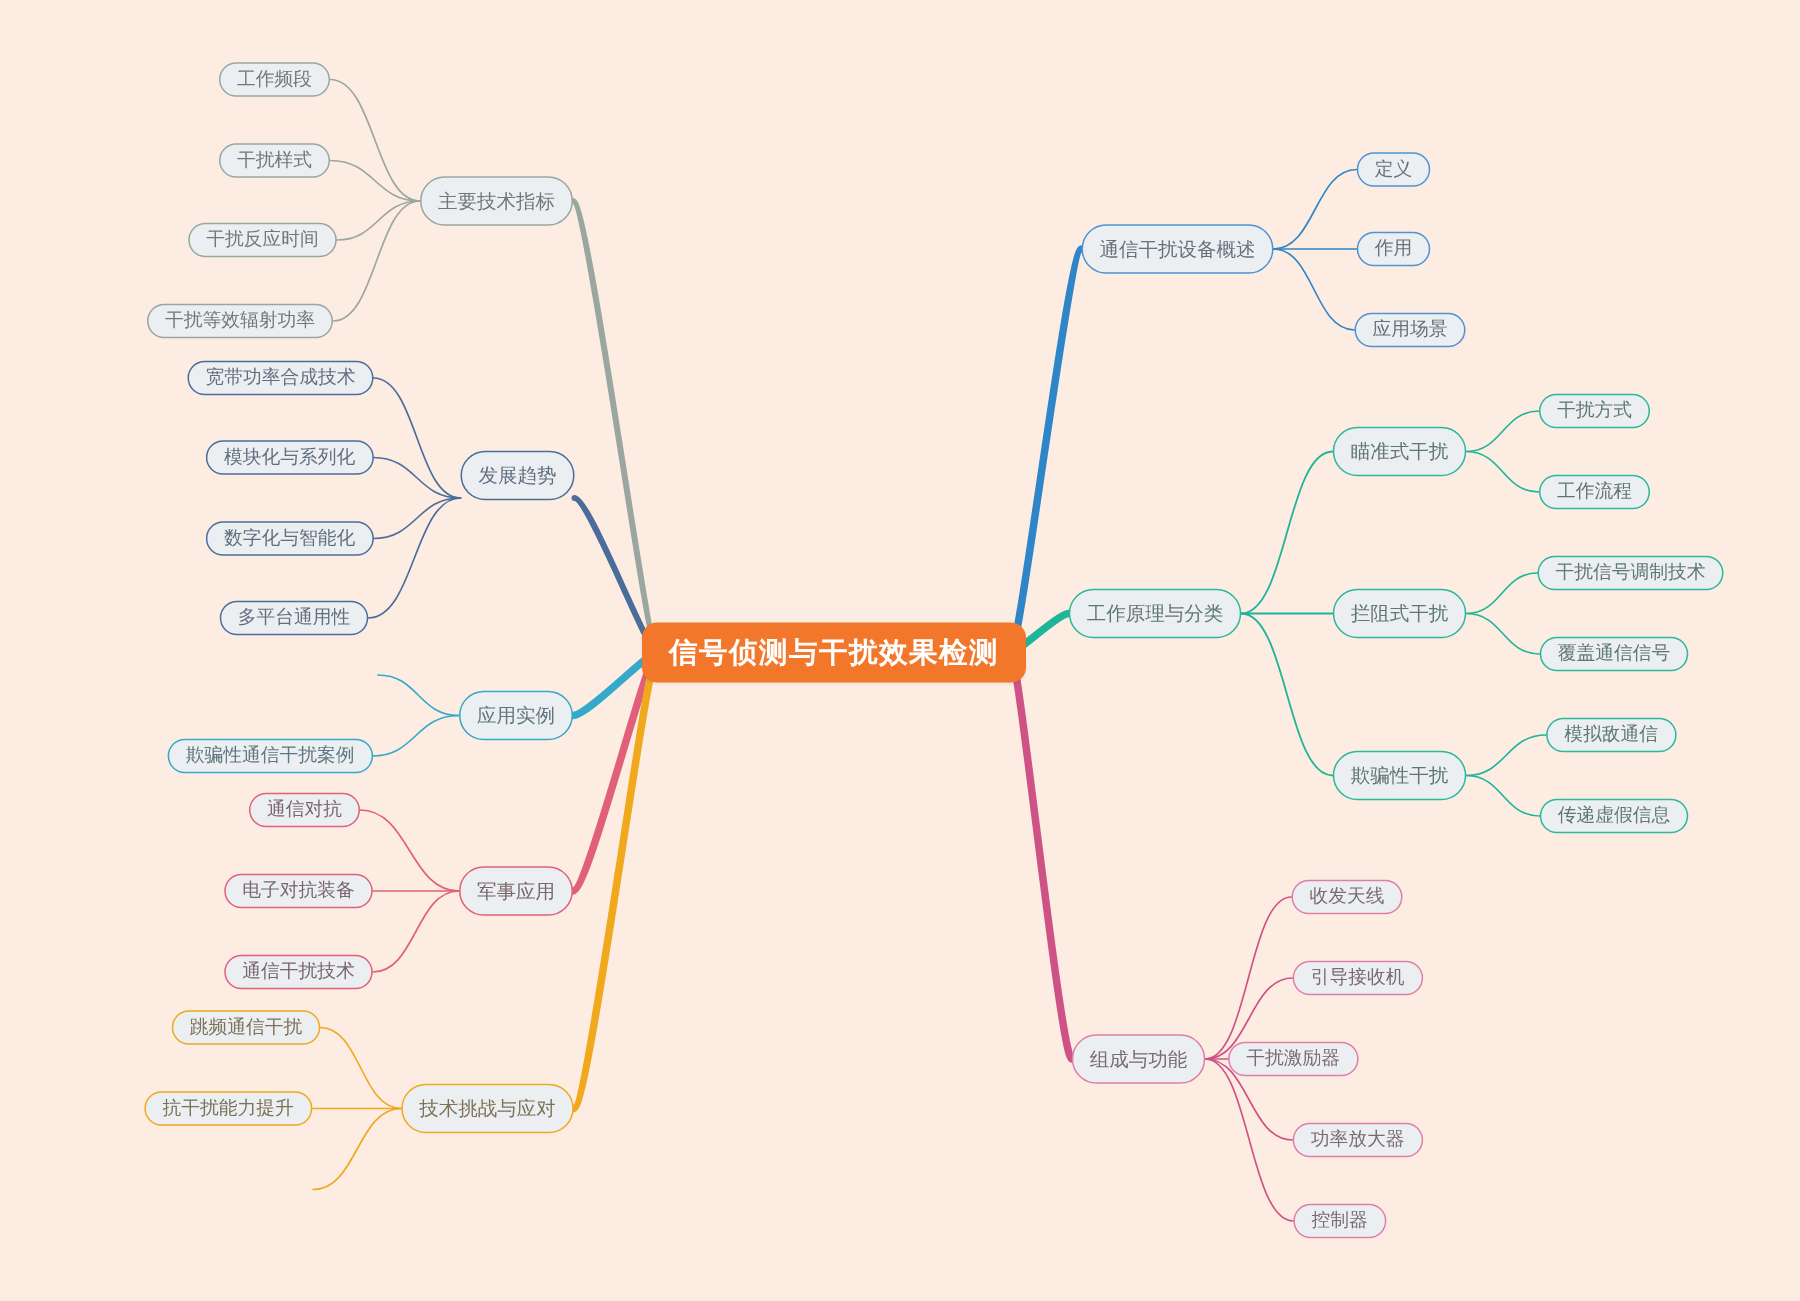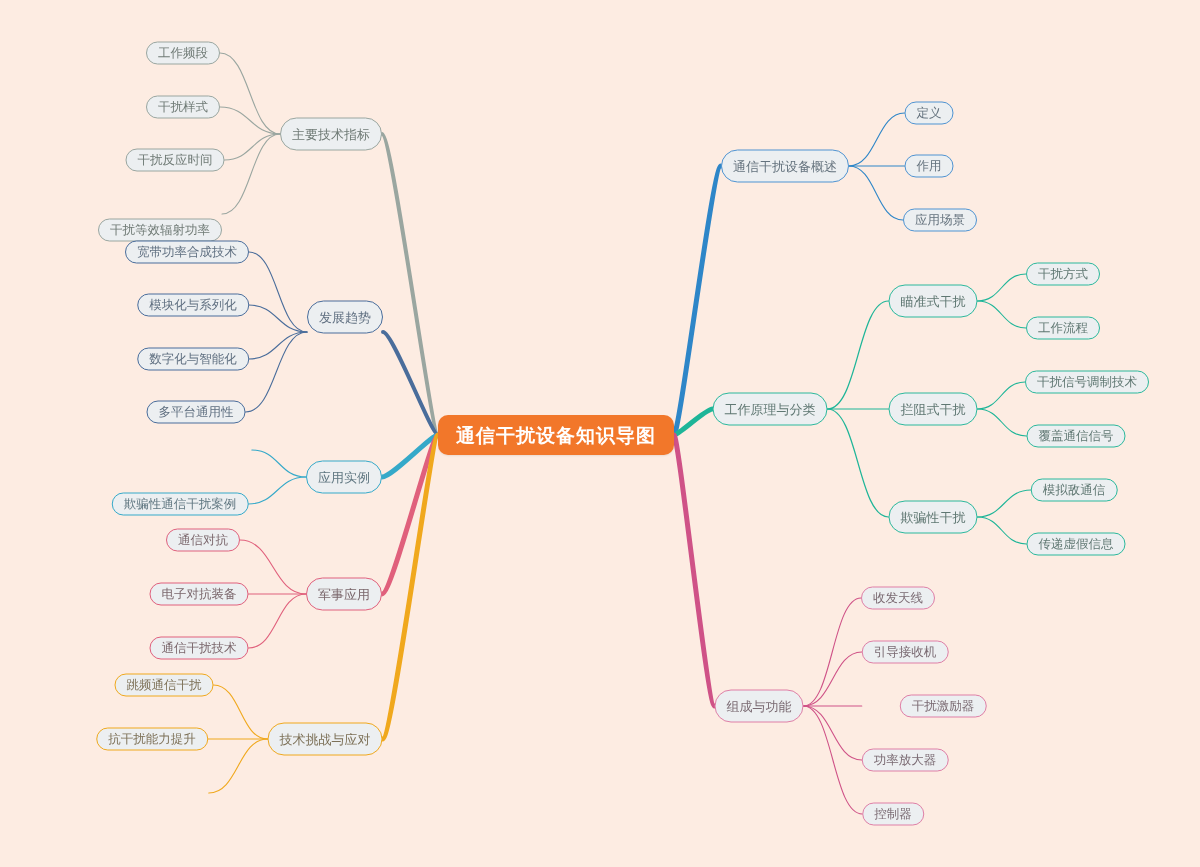--- a/index.html
+++ b/index.html
@@ -92,26 +92,26 @@
       <path d="M827.5,409 C858,409 858,517 888.5,517" fill="none" stroke="#1eb598" stroke-width="1.2" stroke-linecap="round"></path>
       <path d="M977.5,517 C1004.125,517 1004.125,490 1030.75,490" fill="none" stroke="#1eb598" stroke-width="1.1" stroke-linecap="round"></path>
       <path d="M977.5,517 C1002,517 1002,544 1026.5,544" fill="none" stroke="#1eb598" stroke-width="1.1" stroke-linecap="round"></path>
       <path d="M674,435 C678.86,435 707.21,706 714.5,706" fill="none" stroke="#cf5287" stroke-width="5" stroke-linecap="round"></path>
       <path d="M803.5,706 C832.25,706 832.25,598 861,598" fill="none" stroke="#cf5287" stroke-width="1.1" stroke-linecap="round"></path>
       <path d="M803.5,706 C832.625,706 832.625,652 861.75,652" fill="none" stroke="#cf5287" stroke-width="1.1" stroke-linecap="round"></path>
       <path d="M803.5,706 C832.625,706 832.625,706 861.75,706" fill="none" stroke="#cf5287" stroke-width="1.1" stroke-linecap="round"></path>
       <path d="M803.5,706 C832.625,706 832.625,760 861.75,760" fill="none" stroke="#cf5287" stroke-width="1.1" stroke-linecap="round"></path>
       <path d="M803.5,706 C832.875,706 832.875,814 862.25,814" fill="none" stroke="#cf5287" stroke-width="1.1" stroke-linecap="round"></path>
     </svg>
-<div class="node root" style="left: 556px; top: 435px; background: rgb(242, 119, 42);">通信干扰设备知识导图</div>
+<div class="node root" style="left: 556px; top: 435px; background: rgb(242, 119, 42);">信号侦测与干扰效果检测</div>
     <div class="node c-gray" style="left: 331px; top: 134px;">主要技术指标</div>
     <div class="node c-gray leaf" style="left: 183px; top: 53px;">工作频段</div>
     <div class="node c-gray leaf" style="left: 183px; top: 107px;">干扰样式</div>
     <div class="node c-gray leaf" style="left: 175px; top: 160px;">干扰反应时间</div>
-    <div class="node c-gray leaf" style="left: 160px; top: 230px; text-align: right;">干扰等效辐射功率</div>
+    <div class="node c-gray leaf" style="left: 160px; top: 214px; text-align: right;">干扰等效辐射功率</div>
     <div class="node c-navy" style="left: 345px; top: 317px;">发展趋势</div>
     <div class="node c-navy leaf" style="left: 187px; top: 252px;">宽带功率合成技术</div>
     <div class="node c-navy leaf" style="left: 193px; top: 305px;">模块化与系列化</div>
     <div class="node c-navy leaf" style="left: 193px; top: 359px;">数字化与智能化</div>
     <div class="node c-navy leaf" style="left: 196px; top: 412px;">多平台通用性</div>
     <div class="node c-cyan" style="left: 344px; top: 477px;">应用实例</div>
     <div class="node c-cyan leaf" style="left: 180px; top: 504px;">欺骗性通信干扰案例</div>
     <div class="node c-crimson" style="left: 344px; top: 594px;">军事应用</div>
     <div class="node c-crimson leaf" style="left: 203px; top: 540px;">通信对抗</div>
     <div class="node c-crimson leaf" style="left: 199px; top: 594px;">电子对抗装备</div>
@@ -129,16 +129,16 @@
     <div class="node c-teal leaf" style="left: 1063px; top: 328px;">工作流程</div>
     <div class="node c-teal" style="left: 933px; top: 409px;">拦阻式干扰</div>
     <div class="node c-teal leaf" style="left: 1087px; top: 382px;">干扰信号调制技术</div>
     <div class="node c-teal leaf" style="left: 1076px; top: 436px;">覆盖通信信号</div>
     <div class="node c-teal" style="left: 933px; top: 517px;">欺骗性干扰</div>
     <div class="node c-teal leaf" style="left: 1074px; top: 490px;">模拟敌通信</div>
     <div class="node c-teal leaf" style="left: 1076px; top: 544px;">传递虚假信息</div>
     <div class="node c-pink" style="left: 759px; top: 706px;">组成与功能</div>
     <div class="node c-pink leaf" style="left: 898px; top: 598px;">收发天线</div>
     <div class="node c-pink leaf" style="left: 905px; top: 652px;">引导接收机</div>
-    <div class="node c-pink leaf" style="left: 943px; top: 706px;">干扰激励器</div>
+    <div class="node c-pink leaf" style="left: 862px; top: 706px;">干扰激励器</div>
     <div class="node c-pink leaf" style="left: 905px; top: 760px;">功率放大器</div>
     <div class="node c-pink leaf" style="left: 893px; top: 814px;">控制器</div>
   </div>
 
 </body></html>

